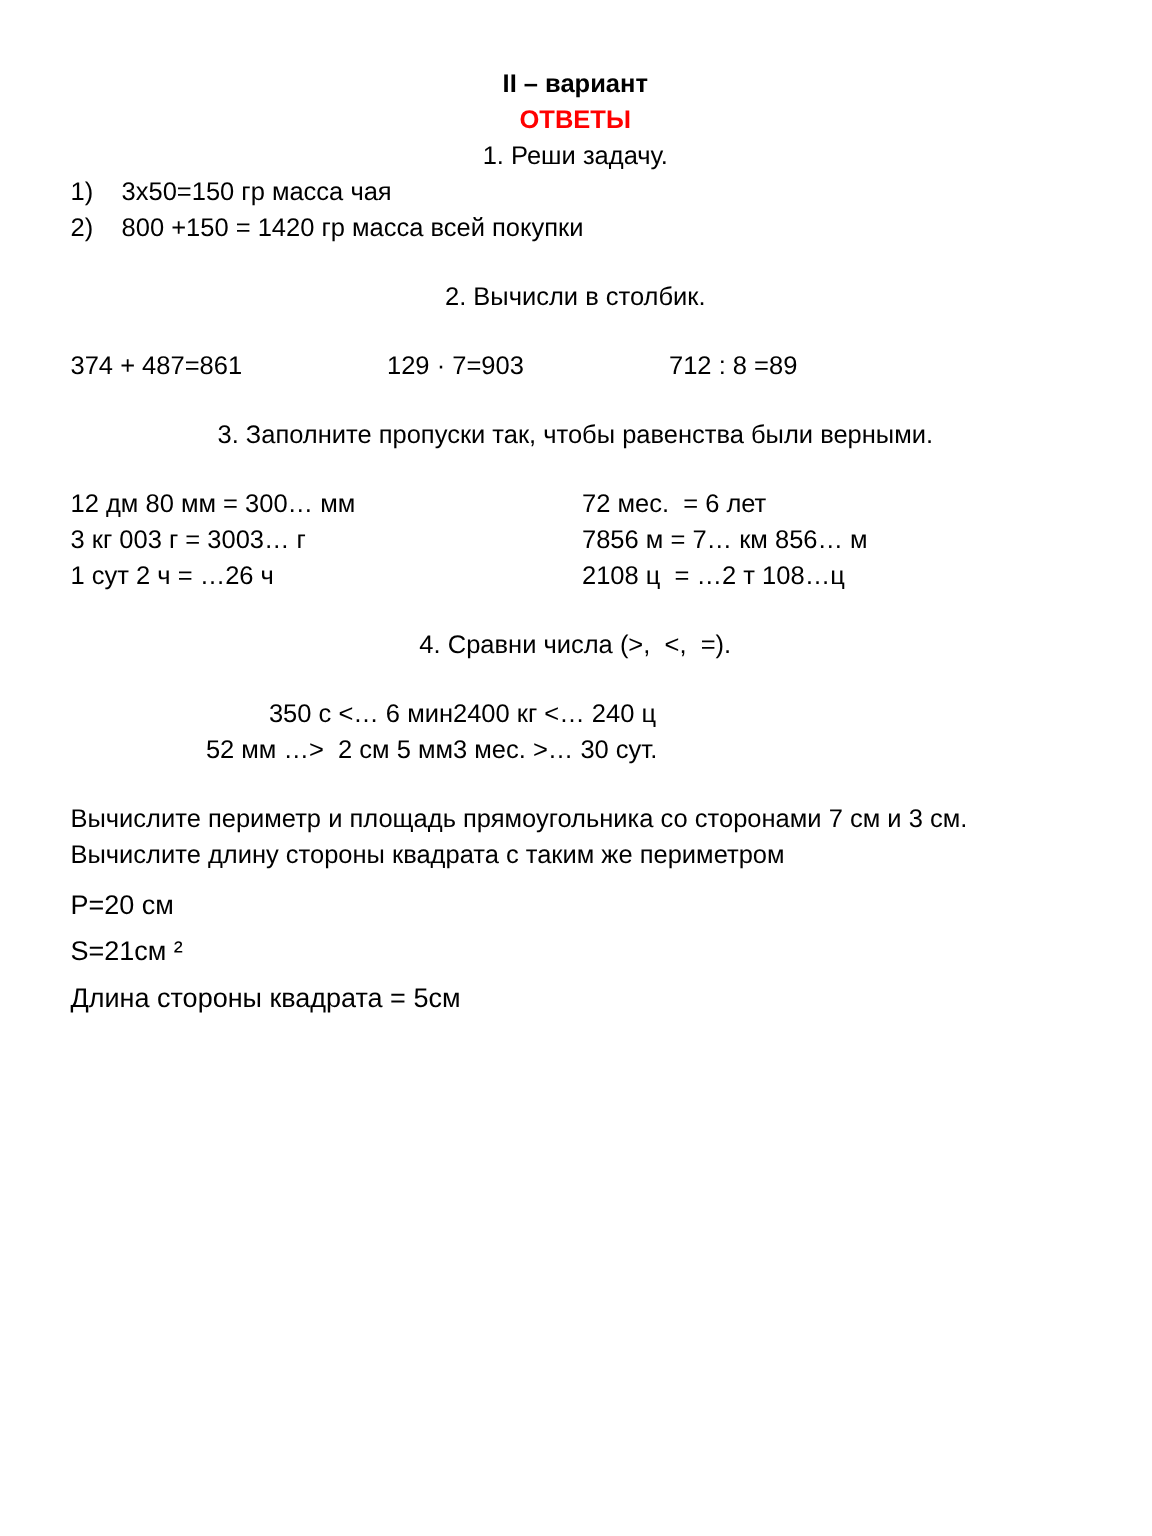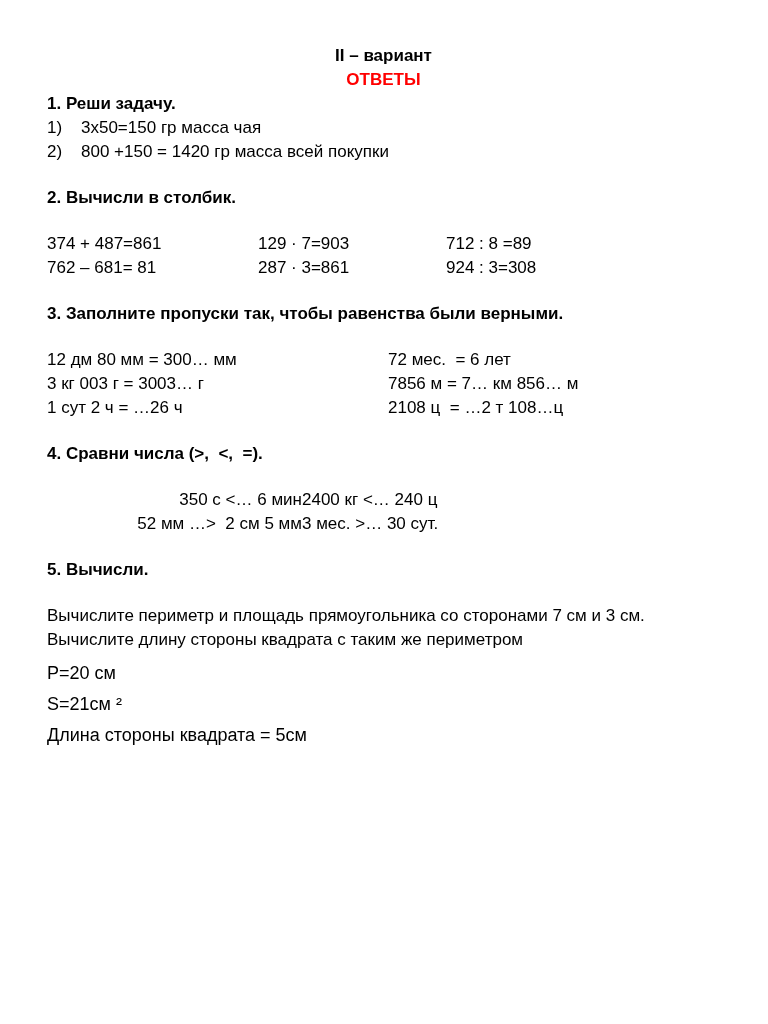--- a/index.html
+++ b/index.html
@@ -16,21 +16,21 @@
     height: 793px;
     padding: 44px 48px 0 47px;
   }
   .line, .para, .heading, .title {
     font-size: 17px;
     line-height: 24px;
     white-space: pre-wrap;
   }
   .title { text-align: center; font-weight: 700; }
   .red { color: #ff0000; }
-  .heading { font-weight: 700; }
+  .heading { font-weight: 400; text-align: center; }
   .gap { margin-top: 22px; }
   .gap-sm { margin-top: 6px; }
   .row { display: flex; }
   
   .t2-c1 { width: 211px; }
   .t2-c2 { width: 188px; }
   
   .t3-c1 { width: 341px; }
   
   .t4-c1 { width: 255px; text-align: right; }
@@ -52,25 +52,20 @@
   <div class="heading">1. Реши задачу.</div>
   <div class="line">1)    3х50=150 гр масса чая</div>
   <div class="line">2)    800 +150 = 1420 гр масса всей покупки</div>
 
   <div class="heading gap">2. Вычисли в столбик.</div>
   <div class="row line gap">
     <span class="t2-c1">374 + 487=861</span>
     <span class="t2-c2">129 · 7=903</span>
     <span>712 : 8 =89</span>
   </div>
-  <div class="row line">
-    <span class="t2-c1">762 – 681= 81</span>
-    <span class="t2-c2">287 · 3=861</span>
-    <span>924 : 3=308</span>
-  </div>
 
   <div class="heading gap">3. Заполните пропуски так, чтобы равенства были верными.</div>
   <div class="row line gap">
     <span class="t3-c1">12 дм 80 мм = 300… мм</span>
     <span>72 мес.  = 6 лет</span>
   </div>
   <div class="row line">
     <span class="t3-c1">3 кг 003 г = 3003… г</span>
     <span>7856 м = 7… км 856… м</span>
   </div>
@@ -82,19 +77,18 @@
   <div class="heading gap">4. Сравни числа (&gt;,  &lt;,  =).</div>
   <div class="row line gap">
     <span class="t4-c1">350 с &lt;… 6 мин</span>
     <span>2400 кг &lt;… 240 ц</span>
   </div>
   <div class="row line">
     <span class="t4-c1">52 мм …&gt;  2 см 5 мм</span>
     <span>3 мес. &gt;… 30 сут.</span>
   </div>
 
-  <div class="heading gap">5. Вычисли.</div>
   <div class="para gap">Вычислите периметр и площадь прямоугольника со сторонами 7 см и 3 см. Вычислите длину стороны квадрата с таким же периметром</div>
   <div class="answer-line gap-sm">Р=20 см</div>
   <div class="answer-line">S=21см ²</div>
   <div class="answer-line">Длина стороны квадрата = 5см</div>
 
 </div>
 
 </body></html>

